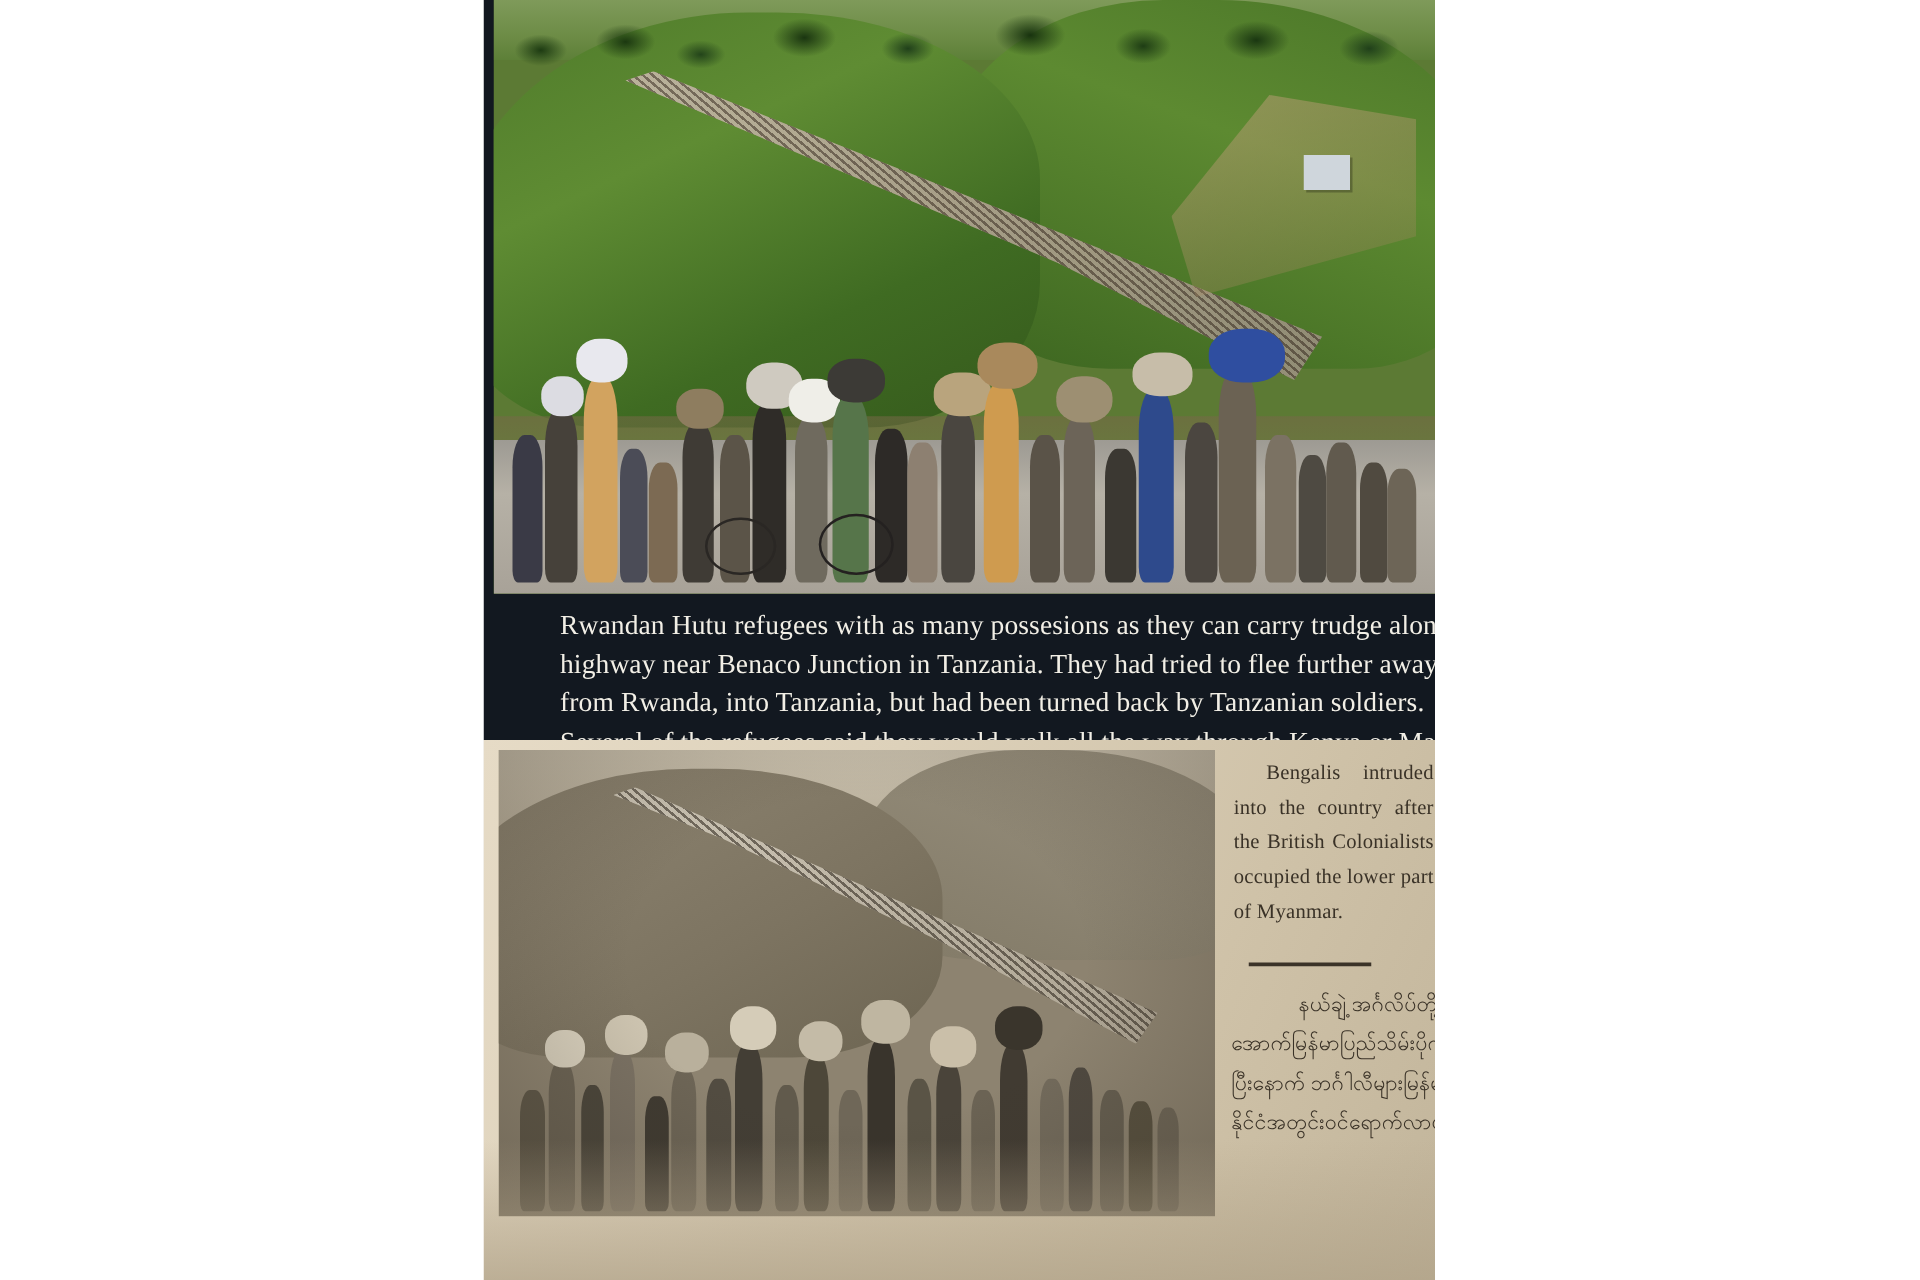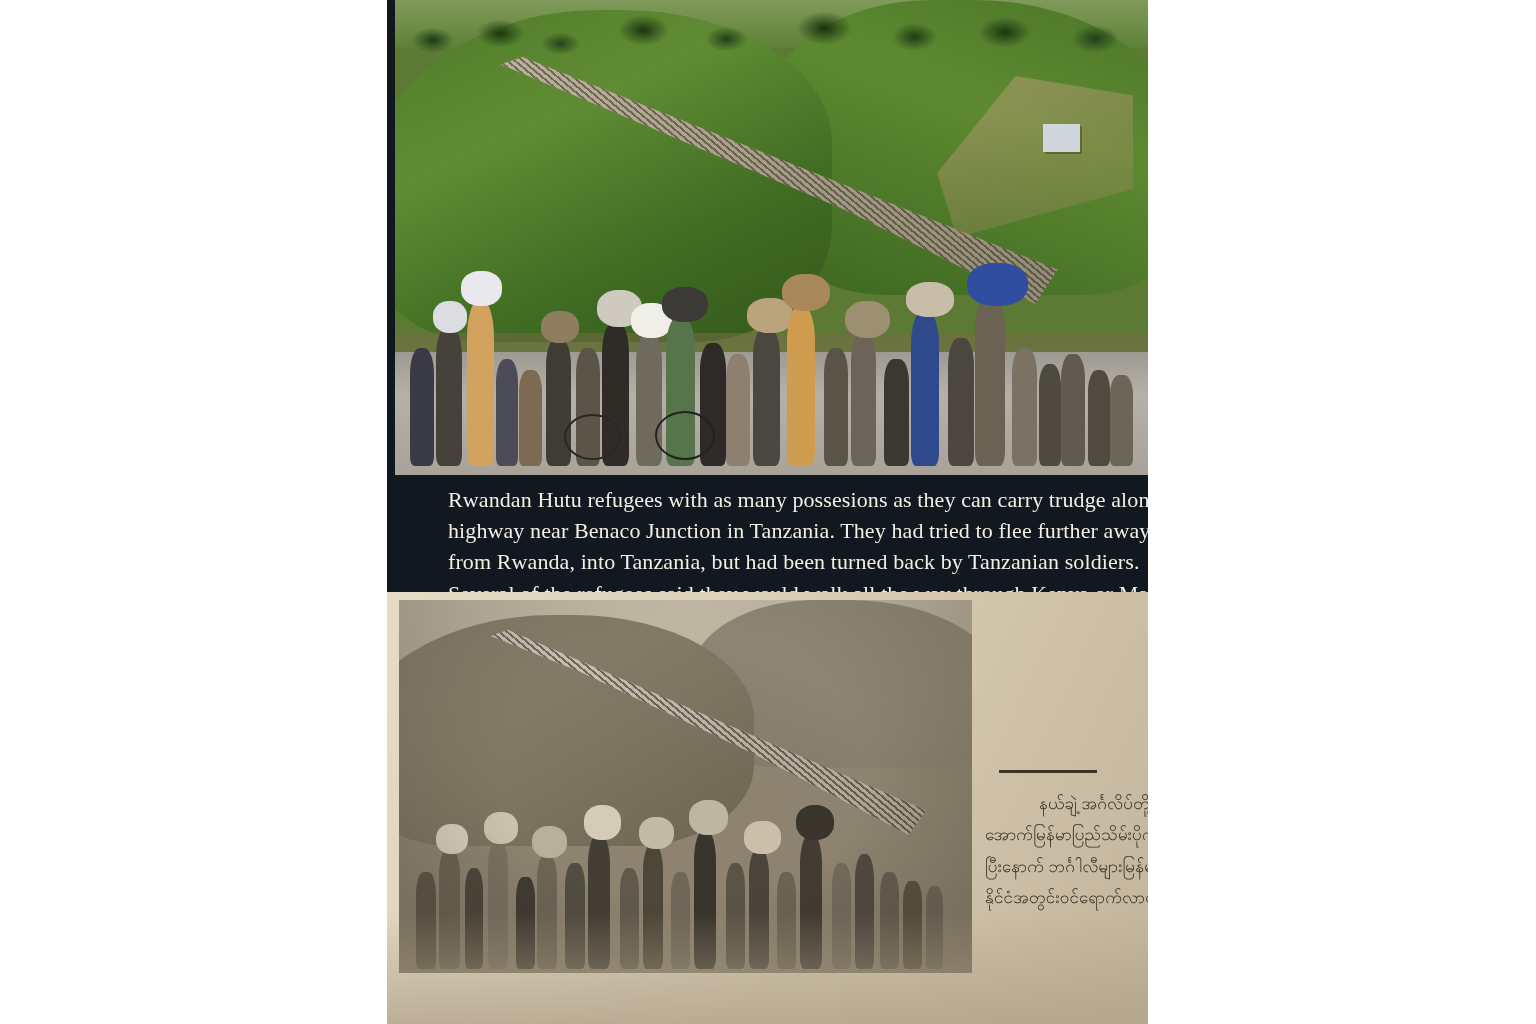--- a/index.html
+++ b/index.html
@@ -369,20 +369,23 @@
         <span class="bundle" style="left:69.2%; bottom:56%; width:6.8%; height:15%; background:#3a352c;"></span>
         <span class="fig" style="left:75.5%; width:3.4%; height:46%; background:#736b5c;"></span>
         <span class="fig" style="left:79.5%; width:3.4%; height:50%; background:#4f4940;"></span>
         <span class="fig" style="left:84%;   width:3.2%; height:42%; background:#655e50;"></span>
         <span class="fig" style="left:88%;   width:3.2%; height:38%; background:#57503f;"></span>
         <span class="fig" style="left:92%;   width:3.0%; height:36%; background:#6e6657;"></span>
       </div>
       <div class="bw-vignette"></div>
     </div>
 
+    <div class="book-text">
+      <span class="indent"></span><span>Bengalis intruded into the country after the British Colonialists occupied the lower part of Myanmar.</span>
+    </div>
 
     <div class="rule"></div>
 
     <div class="burmese">
       <span class="b-line">နယ်ချဲ့ အင်္ဂလိပ်တို့</span>
       <span class="b-line">အောက်မြန်မာပြည်သိမ်းပိုက်</span>
       <span class="b-line">ပြီးနောက် ဘင်္ဂါလီများမြန်မာ</span>
       <span class="b-line">နိုင်ငံအတွင်းဝင်ရောက်လာပုံ</span>
     </div>
 

